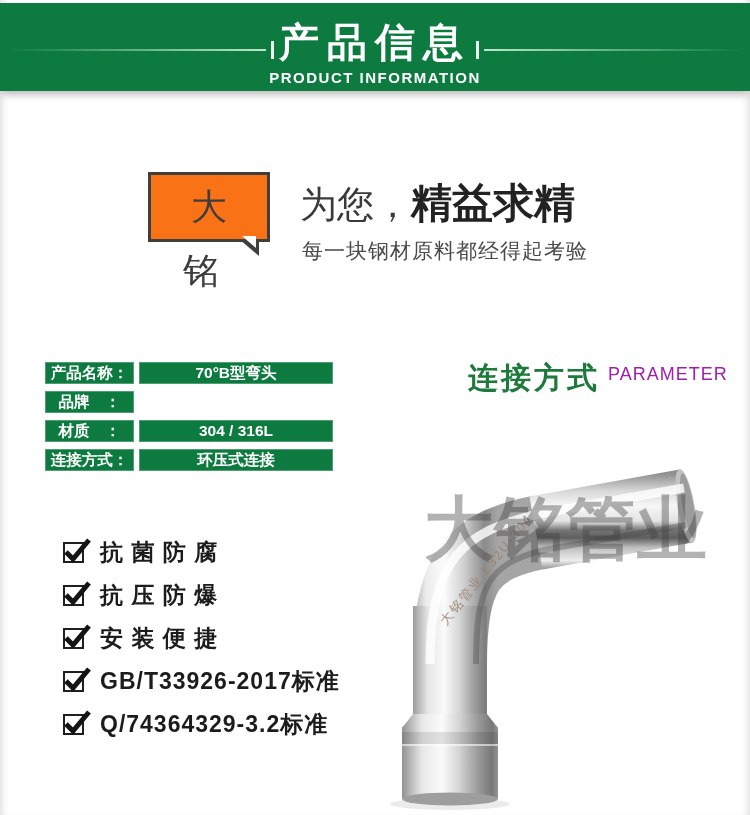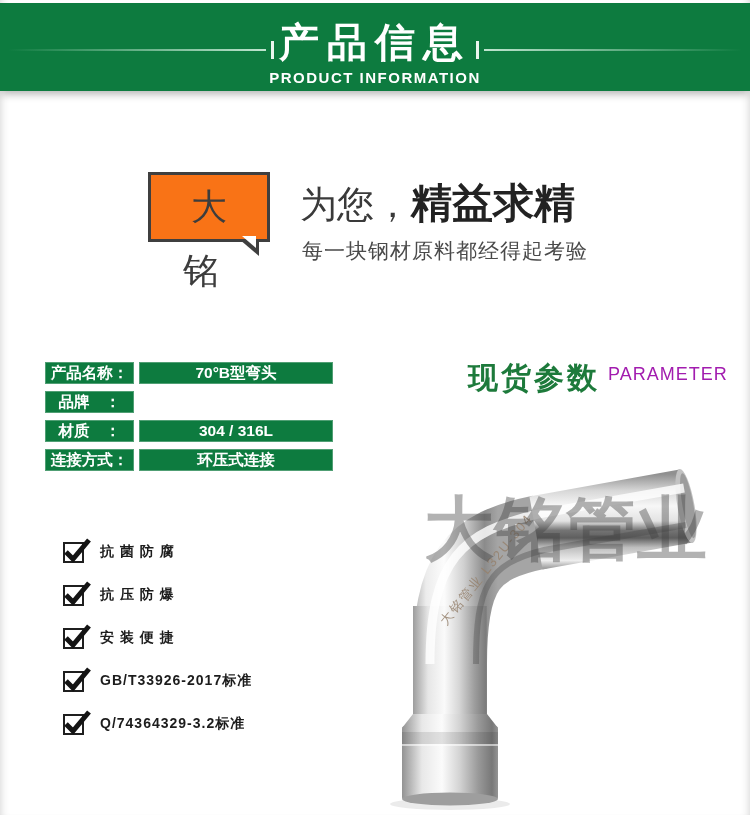--- a/index.html
+++ b/index.html
@@ -47,21 +47,21 @@
   .param-title{position:absolute;left:468px;top:358px;font-size:30px;font-weight:800;
           color:#1d7a3b;letter-spacing:3px;}
   .param-sub{position:absolute;left:608px;top:364px;font-size:18px;color:#a21caf;letter-spacing:1px;}
 
   
   .features{position:absolute;left:63px;top:539px;list-style:none;margin:0;padding:0;}
   .features li{display:flex;align-items:center;height:26px;margin-bottom:17px;}
   .checkbox{position:relative;width:21px;height:21px;border:2.5px solid #1f1f1f;
           box-sizing:border-box;flex:none;background:#fff;}
   .checkbox svg{position:absolute;left:-2px;top:-8px;overflow:visible;}
-  .feature-label{margin-left:16px;font-size:14px;font-weight:600;color:#1c1c1c;letter-spacing:1px;white-space:nowrap;}
+  .feature-label{margin-left:16px;font-size:23px;font-weight:600;color:#1c1c1c;letter-spacing:1px;white-space:nowrap;}
 
   
   .photo{position:absolute;left:388px;top:448px;width:360px;height:364px;overflow:hidden;}
   .photo svg{position:absolute;left:0;top:0;}
   .watermark{position:absolute;left:36px;top:46px;font-size:70px;font-weight:700;line-height:1;
           color:#404040;opacity:.40;letter-spacing:1px;white-space:nowrap;z-index:2;}
 </style>
 </head>
 <body>
 
@@ -97,21 +97,21 @@
     <div class="spec-row">
       <div class="spec-label">材质　：</div>
       <div class="spec-value">304 / 316L</div>
     </div>
     <div class="spec-row">
       <div class="spec-label">连接方式：</div>
       <div class="spec-value">环压式连接</div>
     </div>
   </div>
 
-  <div class="param-title">现货参数</div>
+  <div class="param-title">连接方式</div>
   <div class="param-sub">PARAMETER</div>
 
   <ul class="features">
     <li>
       <span class="checkbox">
         <svg width="28" height="30" viewBox="0 0 28 30">
             <polyline points="3,16 10,23 26,4" fill="none" stroke="#141414" stroke-width="5"></polyline>
           </svg>
       </span>
       <span class="feature-label">抗 菌 防 腐</span>

